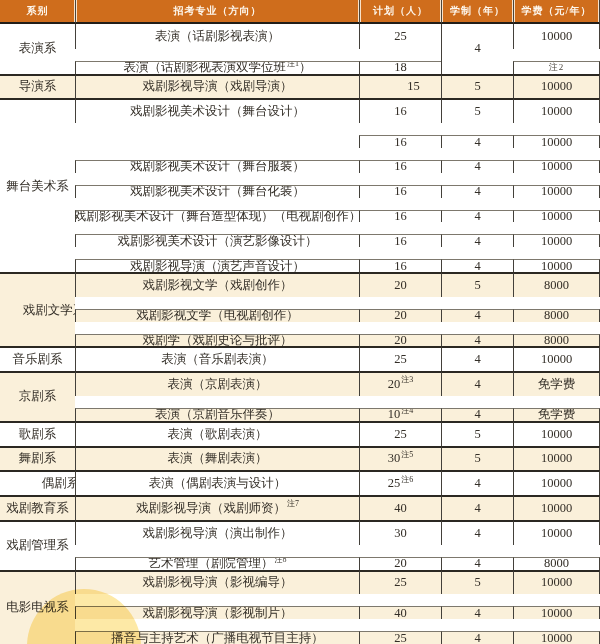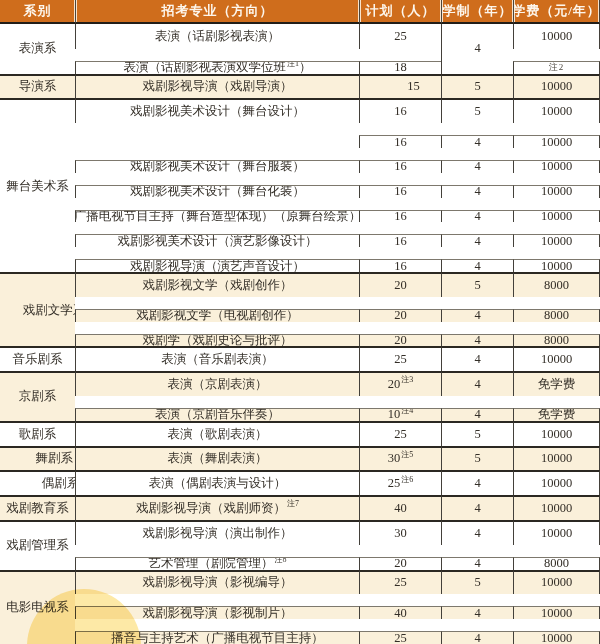--- a/index.html
+++ b/index.html
@@ -24,21 +24,21 @@
     padding:0 2px;
     white-space:nowrap;
     overflow:hidden;
   }
   .bg-w{background:#ffffff;}
   .bg-b{background:#faf0da;}
   .hd{
     background:#cf6d1c;
     color:#fdf6ec;
     font-weight:bold;
-    font-size:13px;
+    font-size:10px;
     letter-spacing:1px;
     border-bottom:2px solid #211e18;
     box-shadow:inset -1px 0 0 rgba(255,247,233,.85);
   }
   .hvl{
     border-left:1px solid #4b463d;
     box-shadow:inset 1px 0 0 rgba(255,247,233,.85), inset -1px 0 0 rgba(255,247,233,.85);
   }
   .vl{border-left:1px solid #43403a;}
   .vr{border-right:1px solid #43403a;}
@@ -157,21 +157,21 @@
     <div class="cell bg-w vl rsep" style="grid-area: 8 / 3;">
       <span>16</span>
     </div>
     <div class="cell bg-w vl rsep" style="grid-area: 8 / 4;">
       <span>4</span>
     </div>
     <div class="cell bg-w vl vr rsep" style="grid-area: 8 / 5;">
       <span>10000</span>
     </div>
     <div class="cell bg-w vl rsep" style="grid-area: 9 / 2;">
-      <span>广播电视节目主持（舞台造型体现）（原舞台绘景）</span>
+      <span>戏剧影视美术设计（舞台造型体现）（电视剧创作）</span>
     </div>
     <div class="cell bg-w vl rsep" style="grid-area: 9 / 3;">
       <span>16</span>
     </div>
     <div class="cell bg-w vl rsep" style="grid-area: 9 / 4;">
       <span>4</span>
     </div>
     <div class="cell bg-w vl vr rsep" style="grid-area: 9 / 5;">
       <span>10000</span>
     </div>
@@ -290,21 +290,21 @@
     </div>
     <div class="cell bg-w vl gsep" style="grid-area: 18 / 3;">
       <span>25</span>
     </div>
     <div class="cell bg-w vl gsep" style="grid-area: 18 / 4;">
       <span>5</span>
     </div>
     <div class="cell bg-w vl vr gsep" style="grid-area: 18 / 5;">
       <span>10000</span>
     </div>
-    <div class="cell bg-b gsep" style="grid-area: 19 / 1; justify-content: flex-end;">
+    <div class="cell bg-b gsep" style="grid-area: 19 / 1;">
       <span>舞剧系</span>
     </div>
     <div class="cell bg-b vl gsep" style="grid-area: 19 / 2;">
       <span>表演（舞剧表演）</span>
     </div>
     <div class="cell bg-b vl gsep" style="grid-area: 19 / 3;">
       <span>30</span>
       <span class="sup">注5</span>
     </div>
     <div class="cell bg-b vl gsep" style="grid-area: 19 / 4;">

